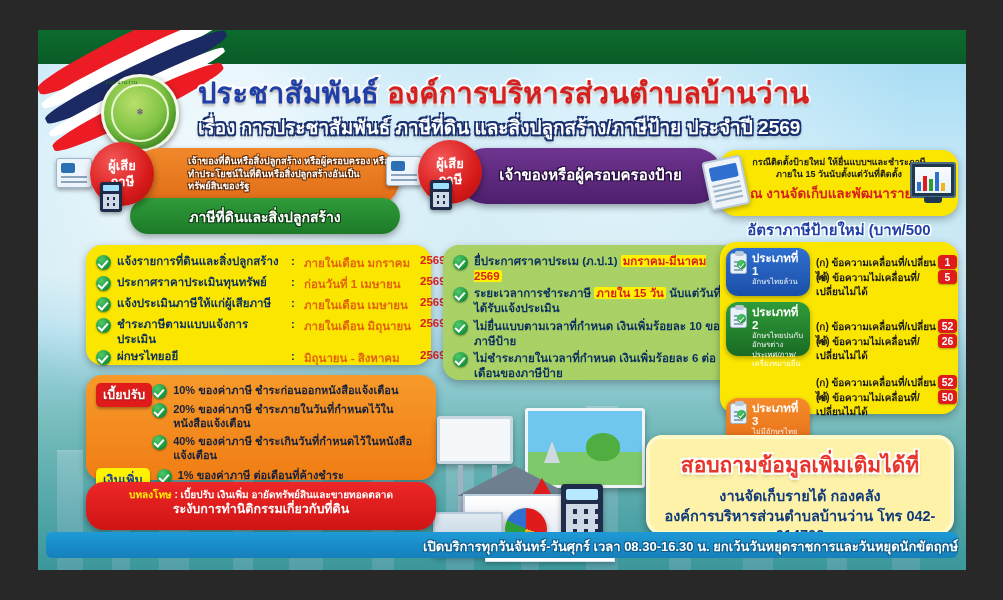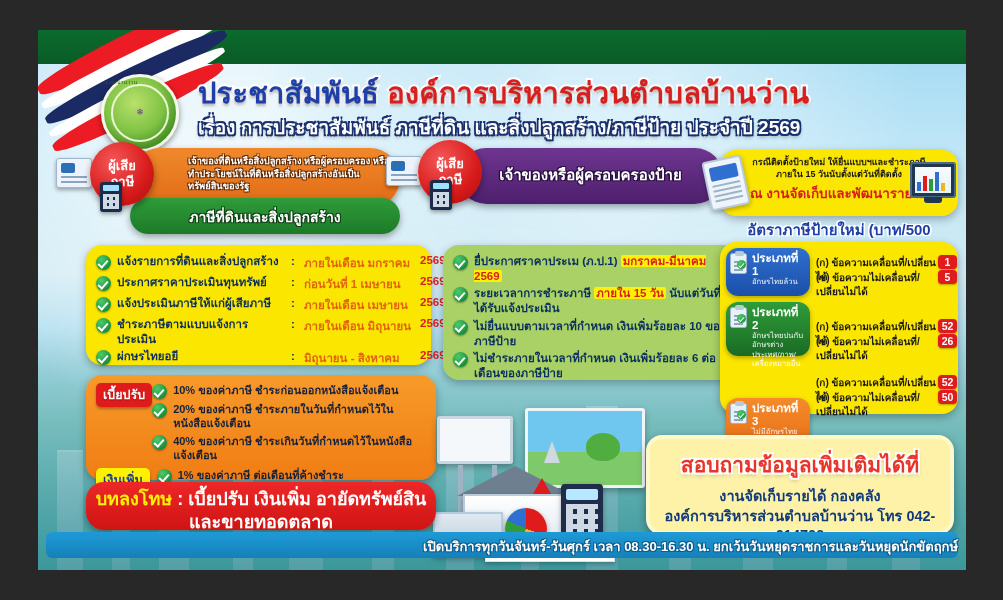--- a/index.html
+++ b/index.html
@@ -428,21 +428,21 @@
     <div class="house" style="left:30px; top:86px; width:104px; height:48px;"></div>
     <div class="house" style="left:0px; top:104px; width:70px; height:44px; background:linear-gradient(180deg,#dfe9f1,#b9cada);"></div>
     <div class="calc-big" style="left:128px; top:76px;"></div>
     <div class="pie" style="left:72px; top:100px;"></div>
     <div class="arrow-up" style="left:100px; top:70px;"></div>
     <div class="paper" style="left:52px; top:140px; width:130px; height:14px;"></div>
     <div class="paper" style="left:96px; top:132px; width:42px; height:4px; background:#2f6fd0; border:none; transform:rotate(-8deg);"></div>
   </div>
 
   <div class="bar-red" style="left:48px; top:452px; width:350px; height:48px; padding-top:6px;">
-    <div style="font-size:18px;font-weight:bold;line-height:1.3;">
+    <div style="font-size:10px;font-weight:bold;line-height:1.3;">
       <span style="color:#fff200;">บทลงโทษ</span>
       <span>:</span>
       <span>เบี้ยปรับ เงินเพิ่ม อายัดทรัพย์สินและขายทอดตลาด</span>
     </div>
     <div style="font-size:12.5px;font-weight:bold;line-height:1.3;">ระงับการทำนิติกรรมเกี่ยวกับที่ดิน</div>
   </div>
 
   <div class="box box-cream" style="left:608px; top:405px; width:308px; height:100px; padding-top:9px; text-align:center;">
     <div class="contact-title">สอบถามข้อมูลเพิ่มเติมได้ที่</div>
     <div class="contact-line" style="margin-top:6px;">งานจัดเก็บรายได้ กองคลัง</div>

